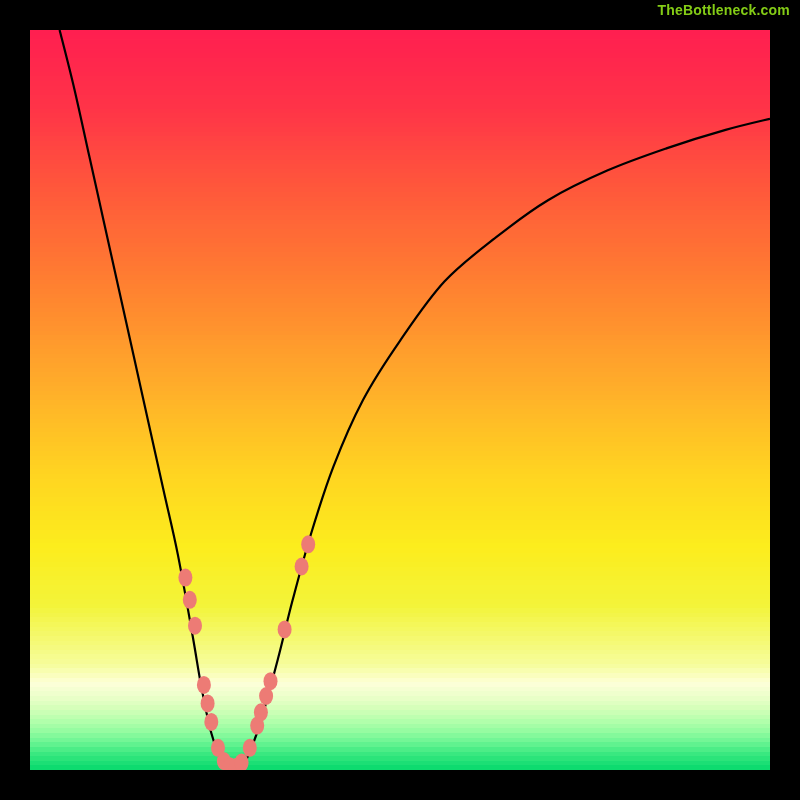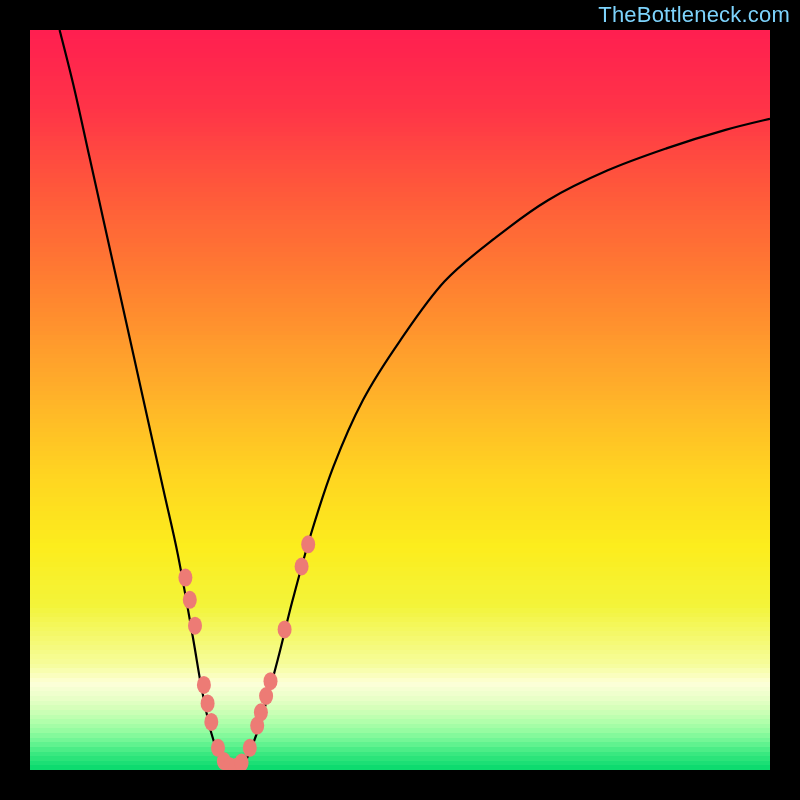--- a/index.html
+++ b/index.html
@@ -36,23 +36,23 @@
     display: flex;
     flex-direction: column;
   }
   .gradient-row {
     width: 100%;
   }
   .watermark {
     position: absolute;
     top: 2px;
     right: 10px;
-    color: #7dd3fc;
-    font-size: 22px;
-    font-weight: 400;
+    color: #84cc16;
+    font-size: 14px;
+    font-weight: 700;
     letter-spacing: 0.2px;
     pointer-events: none;
   }
   svg.curve {
     position: absolute;
     top: 0;
     left: 0;
     width: 740px;
     height: 740px;
     overflow: visible;

